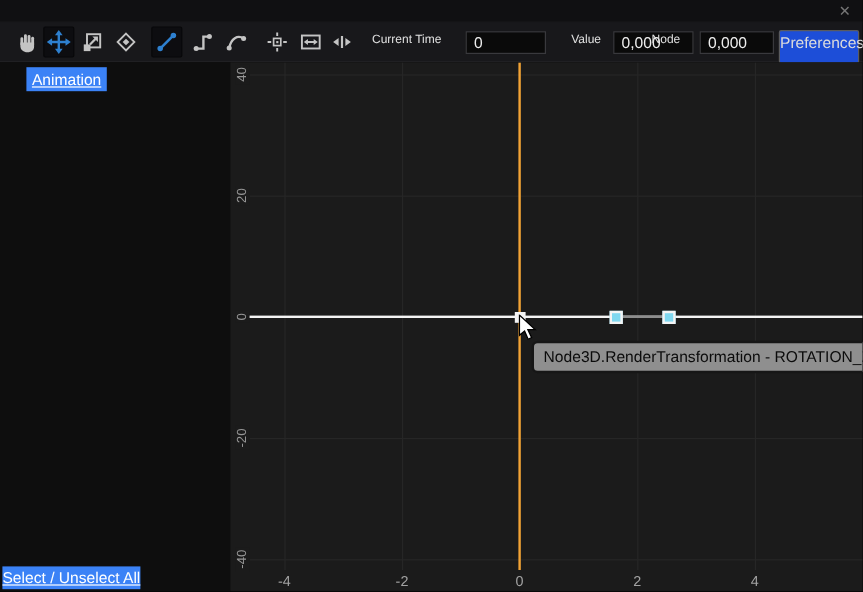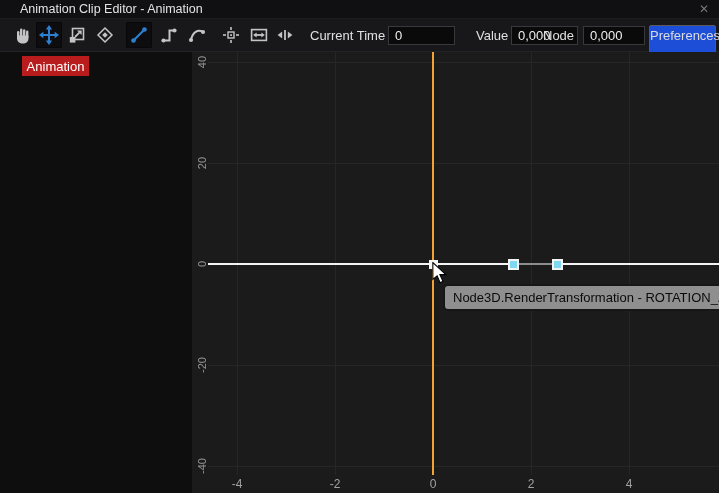--- a/index.html
+++ b/index.html
@@ -11,30 +11,30 @@
     border-bottom:1px solid #1c1c1f;}
   .titlebar .title{position:absolute;left:20px;top:2px;font-size:12.5px;color:#e3e3e3;}
   .titlebar .close{position:absolute;right:7px;top:2px;font-size:12px;color:#767676;
     width:16px;text-align:center;cursor:default;}
   
   .toolbar{position:absolute;left:0;top:19px;width:719px;height:33px;background:#18181b;
     border-bottom:1px solid #232326;}
   .tool{position:absolute;top:3px;width:26px;height:26px;display:flex;align-items:center;
     justify-content:center;border-radius:2px;}
   .tool.selected{background:#0d0d10;box-shadow:inset 0 0 0 1px #08080a;}
-  .tlabel{position:absolute;top:9px;font-size:13px;color:#e0e0e0;white-space:nowrap;}
+  .tlabel{position:absolute;top:9px;font-size:10px;color:#e0e0e0;white-space:nowrap;}
   .tinput{position:absolute;top:7px;height:19px;background:#0a0a0a;border:1px solid #39393d;
     color:#eee;font-size:13px;line-height:17px;padding-left:6px;}
   .prefs{position:absolute;top:6px;height:28px;background:#1d4ed8;border:1px solid #5a5b5f;
     border-radius:2px;color:#dcdcdc;font-size:13px;line-height:20px;text-align:center;}
   
   .main{position:absolute;left:0;top:52px;width:719px;height:441px;background:#0e0e0e;}
   .sidebar{position:absolute;left:0;top:0;width:192px;height:441px;background:#0e0e0e;}
-  .bluebtn{position:absolute;background:#b91c1c;color:#fff;font-size:13px;
-    display:flex;align-items:center;justify-content:center;white-space:nowrap;}
+  .bluebtn{position:absolute;background:#3b82f6;color:#fff;font-size:13px;
+    display:flex;align-items:center;justify-content:center;white-space:nowrap;text-decoration:underline;}
   .tab-animation{left:22px;top:4px;width:67px;height:20px;}
   .select-all{left:2px;top:420px;width:115px;height:19px;}
   
   .graph{position:absolute;left:192px;top:0;width:527px;height:441px;background:#1b1b1b;overflow:hidden;}
   .hgrid{position:absolute;left:16px;right:0;height:1px;background:#262626;z-index:1;}
   .vgrid{position:absolute;top:0;width:1px;height:423px;background:#262626;z-index:1;}
   .ylab{position:absolute;z-index:6;font-size:11px;color:#959595;background:#1b1b1b;
     padding:0 2px;white-space:nowrap;transform:translate(-50%,-50%) rotate(-90deg);}
   .xlab{position:absolute;z-index:6;font-size:12px;color:#a2a2a2;transform:translate(-50%,0);}
   .playhead{position:absolute;top:0;width:2px;height:423px;z-index:2;}
@@ -48,21 +48,20 @@
     padding:2px 8px;white-space:nowrap;}
   .cursor{position:absolute;left:240px;top:210px;z-index:9;}
   svg{display:block;}
 </style>
 </head>
 <body>
 
 <div class="window">
 
   <div class="titlebar">
-    <span class="title">Animation Clip Editor - Animation</span>
     <span class="close">✕</span>
   </div>
 
   <div class="toolbar">
     <div class="tool" style="left:10px">
       <svg width="20" height="20" viewBox="0 0 20 20">
         <g fill="#c4c4c4">
             <rect x="4" y="6" width="2.4" height="7" rx="1.2"></rect>
             <rect x="7" y="3.6" width="2.4" height="9" rx="1.2"></rect>
             <rect x="10" y="4.2" width="2.4" height="9" rx="1.2"></rect>
@@ -151,20 +150,21 @@
     <span class="tlabel" style="left:476px">Value</span>
     <div class="tinput" style="left:511px;width:67px">0,000</div>
     <span class="tlabel" style="left:543px">Node</span>
     <div class="tinput" style="left:583px;width:62px">0,000</div>
     <div class="prefs" style="left:649px;width:67px">Preferences</div>
   </div>
 
   <div class="main">
     <div class="sidebar">
       <div class="bluebtn tab-animation">Animation</div>
+      <div class="bluebtn select-all">Select / Unselect All</div>
     </div>
 
     <div class="graph">
 
       <div class="gtooltip">Node3D.RenderTransformation - ROTATION_Z</div>
       <svg class="cursor" width="16" height="22" viewBox="0 0 14 20">
         <polygon points="0.5,0.5 0.5,15.8 4.4,12.6 7.1,18.8 9.7,17.5 6.9,11.5 12.4,11.5" fill="#ffffff" stroke="#000000" stroke-width="1"></polygon>
       </svg>
     <div class="hgrid" style="top: 10px;"></div>
         <div class="hgrid" style="top: 111px;"></div>

